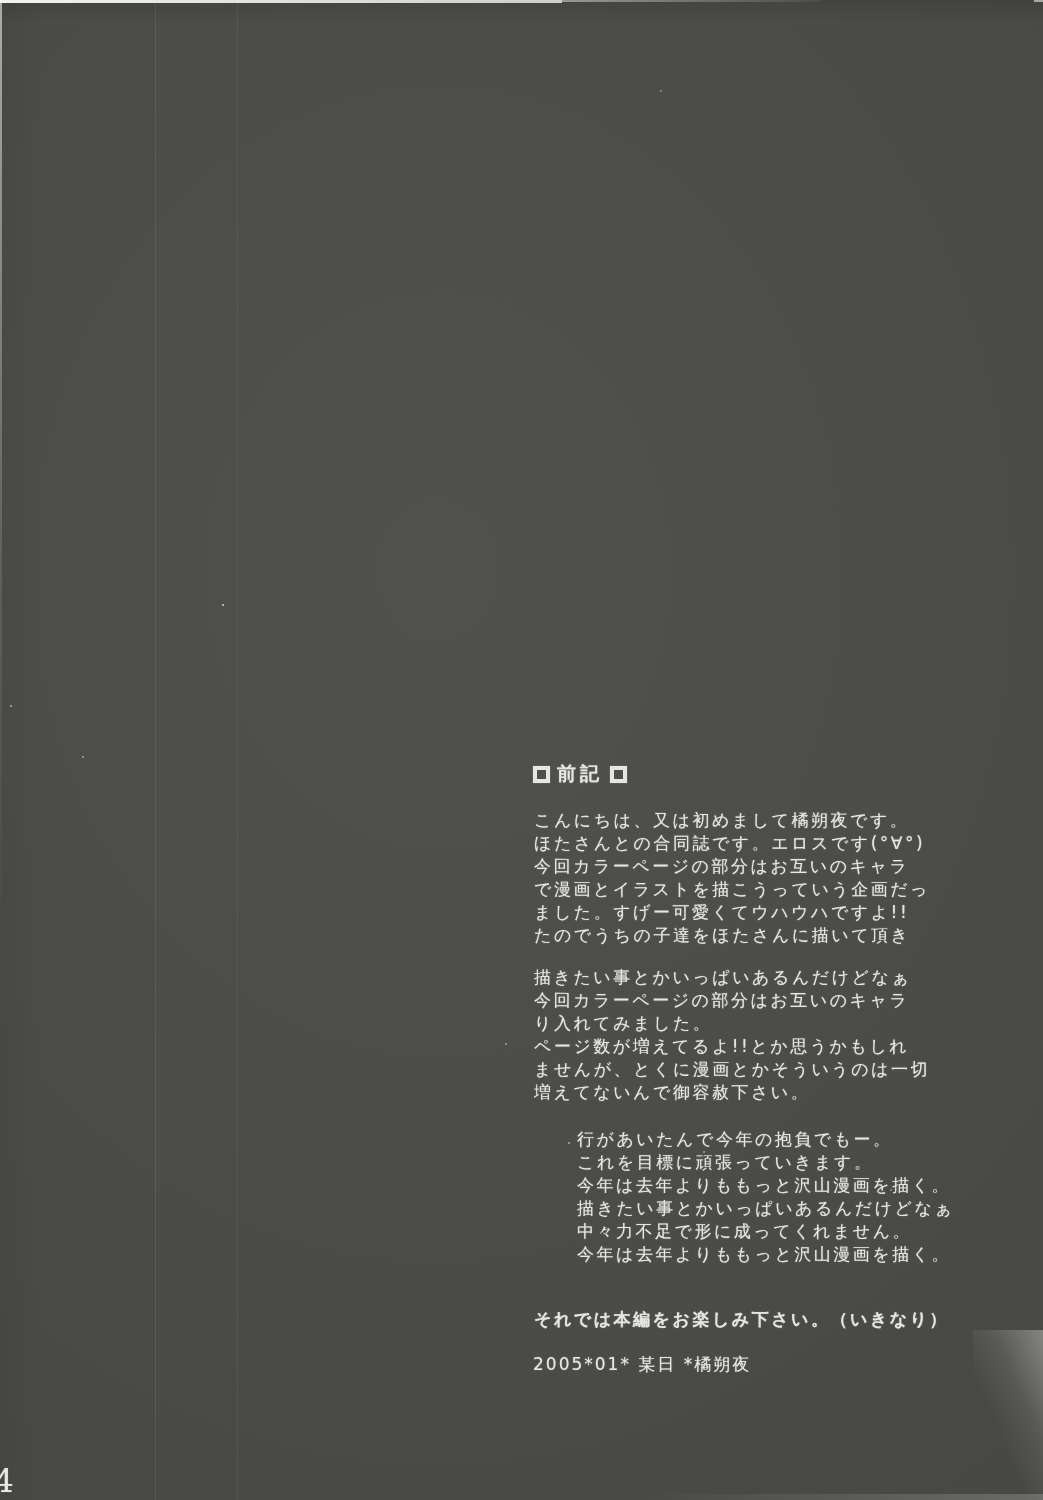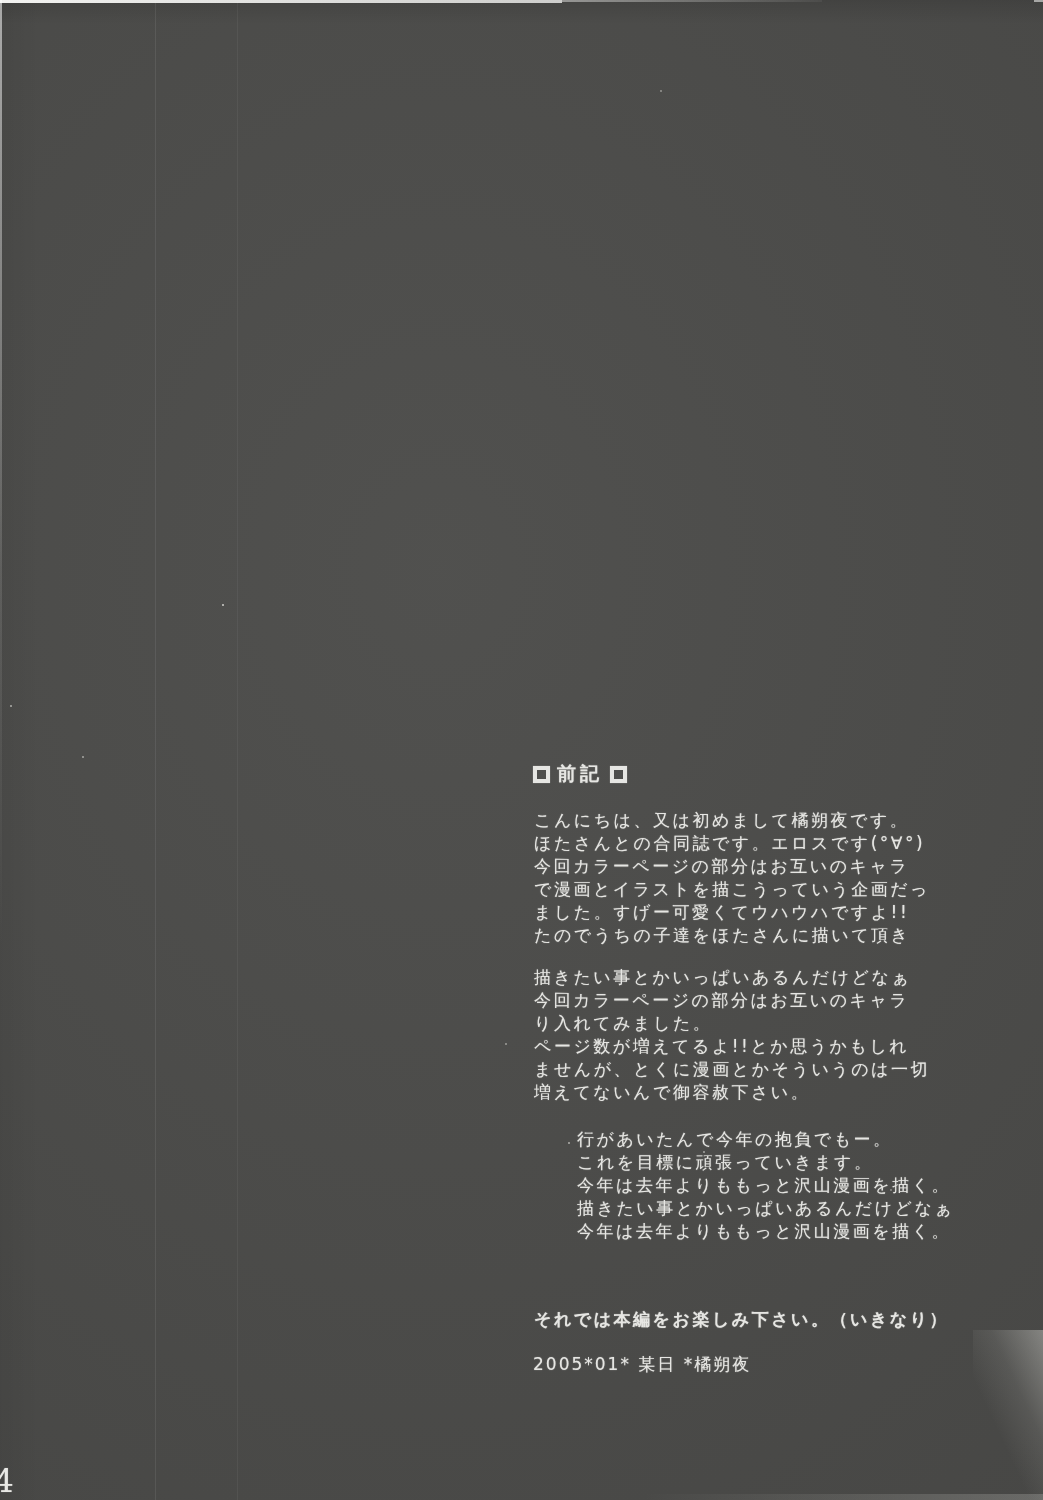--- a/index.html
+++ b/index.html
@@ -111,20 +111,21 @@
     <div class="txt">ページ数が増えてるよ!!とか思うかもしれ</div>
     <div class="txt">ませんが、とくに漫画とかそういうのは一切</div>
     <div class="txt">増えてないんで御容赦下さい。</div>
   </div>
 
   <div class="para p3">
     <div class="txt">行があいたんで今年の抱負でもー。</div>
     <div class="txt">これを目標に頑張っていきます。</div>
     <div class="txt">今年は去年よりももっと沢山漫画を描く。</div>
     <div class="txt">描きたい事とかいっぱいあるんだけどなぁ</div>
+    <div class="txt">中々力不足で形に成ってくれません。</div>
     <div class="txt">今年は去年よりももっと沢山漫画を描く。</div>
   </div>
 
   <div class="txt closing">それでは本編をお楽しみ下さい。（いきなり）</div>
   <div class="txt signature">2005*01* 某日 *橘朔夜</div>
 
   <div class="page-number">4</div>
 </div>
 
 </body></html>

